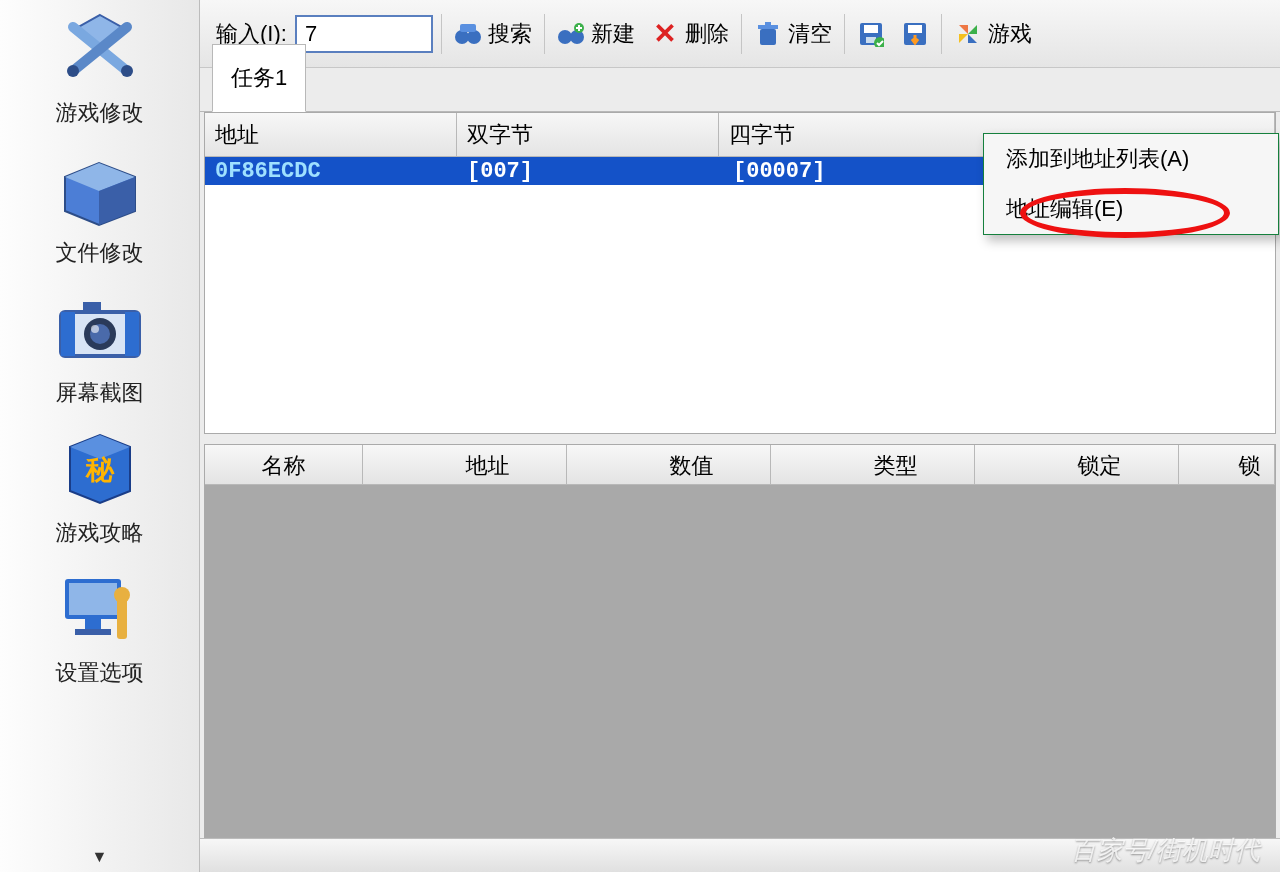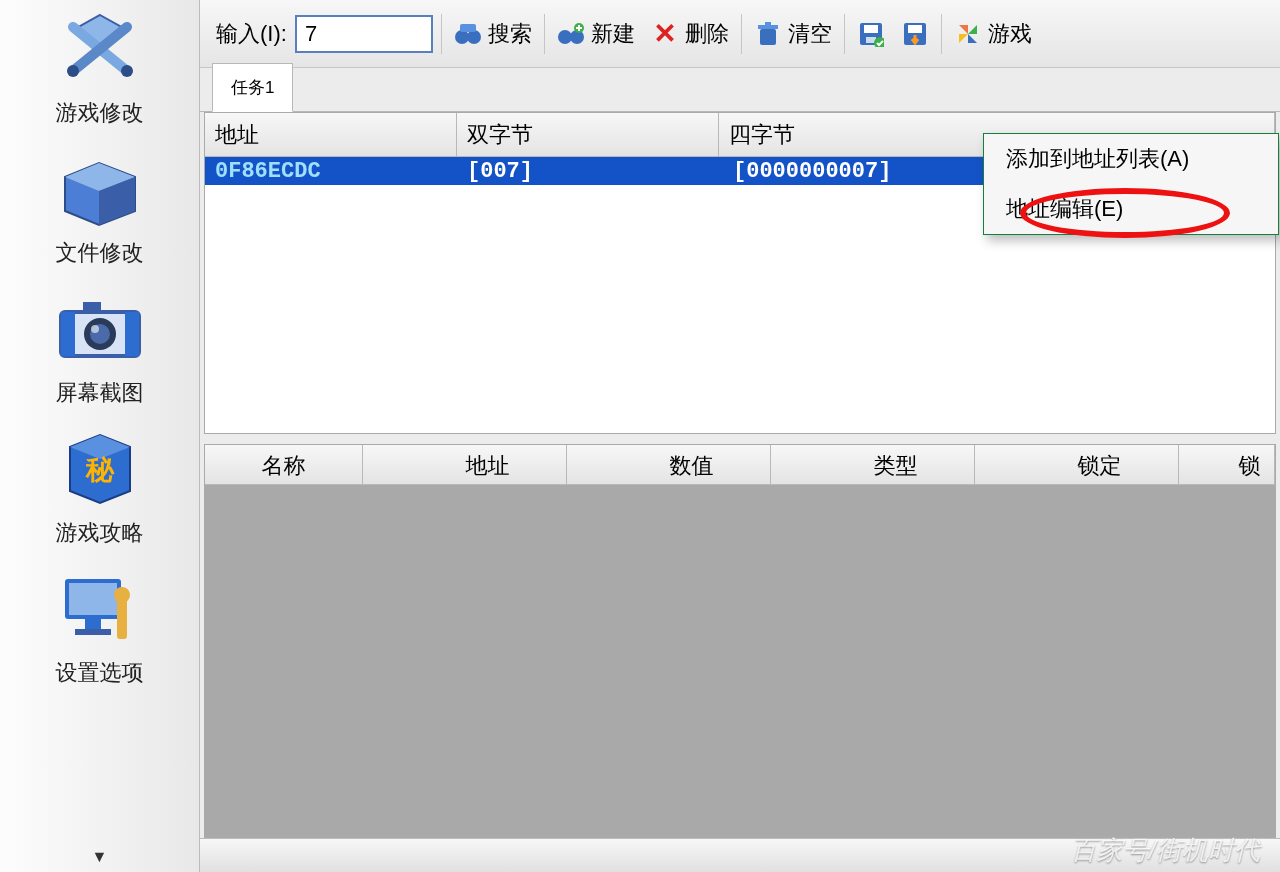--- a/index.html
+++ b/index.html
@@ -104,22 +104,22 @@
   background: #ececec;
   padding-left: 12px;
   display: flex;
   align-items: flex-end;
   border-bottom: 1px solid #b8b8b8;
 }
 .tab {
   background: #fff;
   border: 1px solid #b8b8b8;
   border-bottom-color: #fff;
-  padding: 12px 18px;
-  font-size: 17px;
+  padding: 18px 18px;
+  font-size: 22px;
   position: relative;
   top: 1px;
 }
 
 
 .results {
   background: #fff;
   border: 1px solid #aaa;
   margin: 0 4px;
   flex: 0 0 322px;
@@ -395,20 +395,21 @@
     <div class="results">
       <div class="res-head">
         <div class="col col-addr">地址</div>
         <div class="col col-b2">双字节</div>
         <div class="col col-b4">四字节</div>
       </div>
       <div class="res-body">
         <div class="res-row">
           <div class="cell cell-addr">0F86ECDC</div>
           <div class="cell cell-b1">[007]</div>
+          <div class="cell cell-b2">[00007]</div>
           <div class="cell cell-b4">[0000000007]</div>
         </div>
       </div>
 
       <div class="context-menu">
         <div class="mi">添加到地址列表(A)</div>
         <div class="mi">地址编辑(E)</div>
         <div class="circled"></div>
       </div>
     </div>

